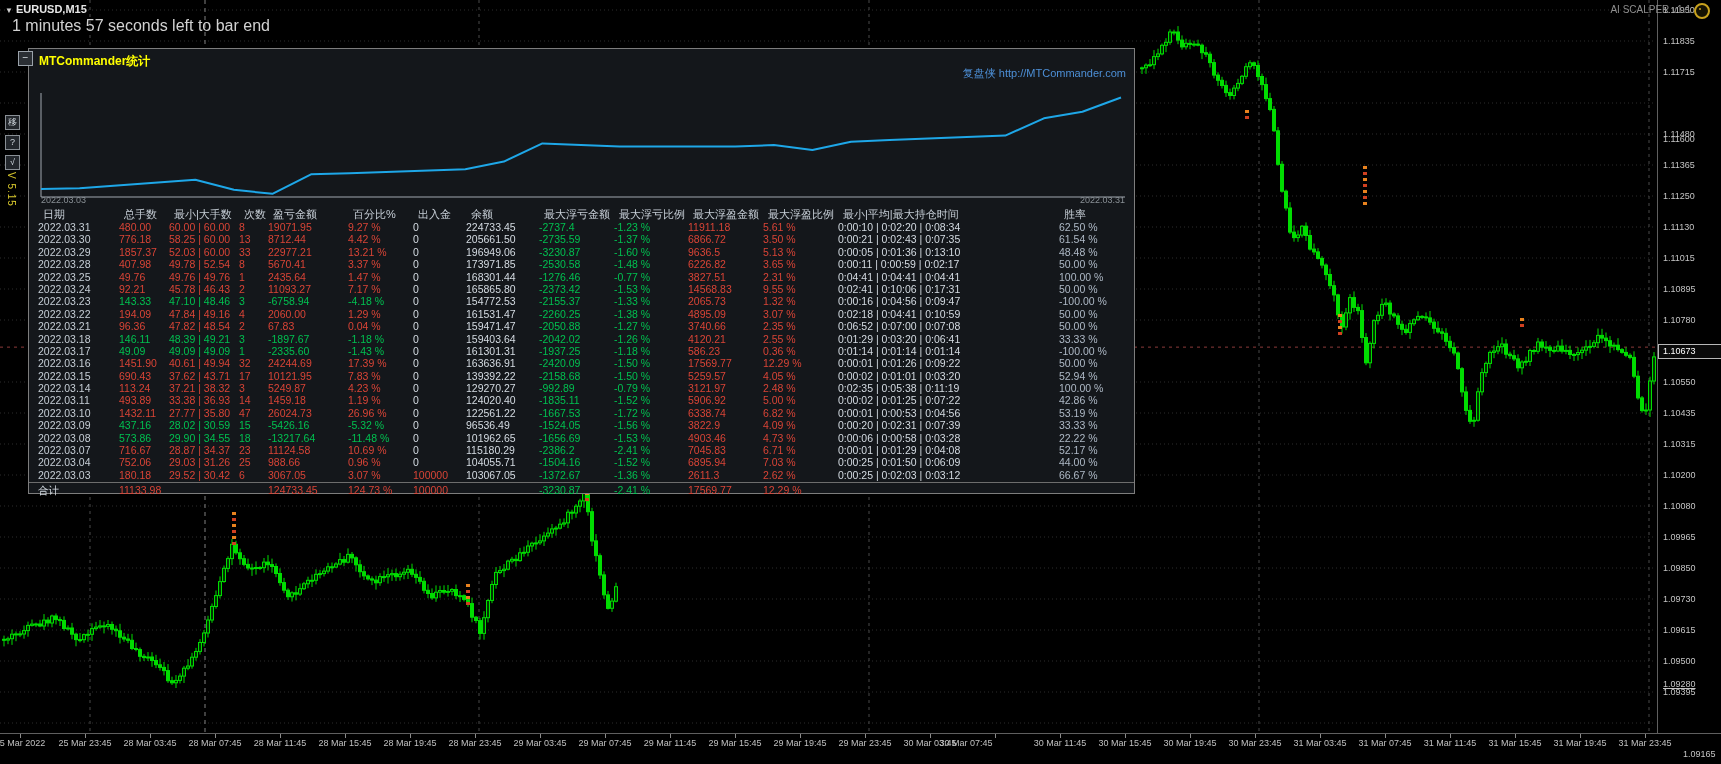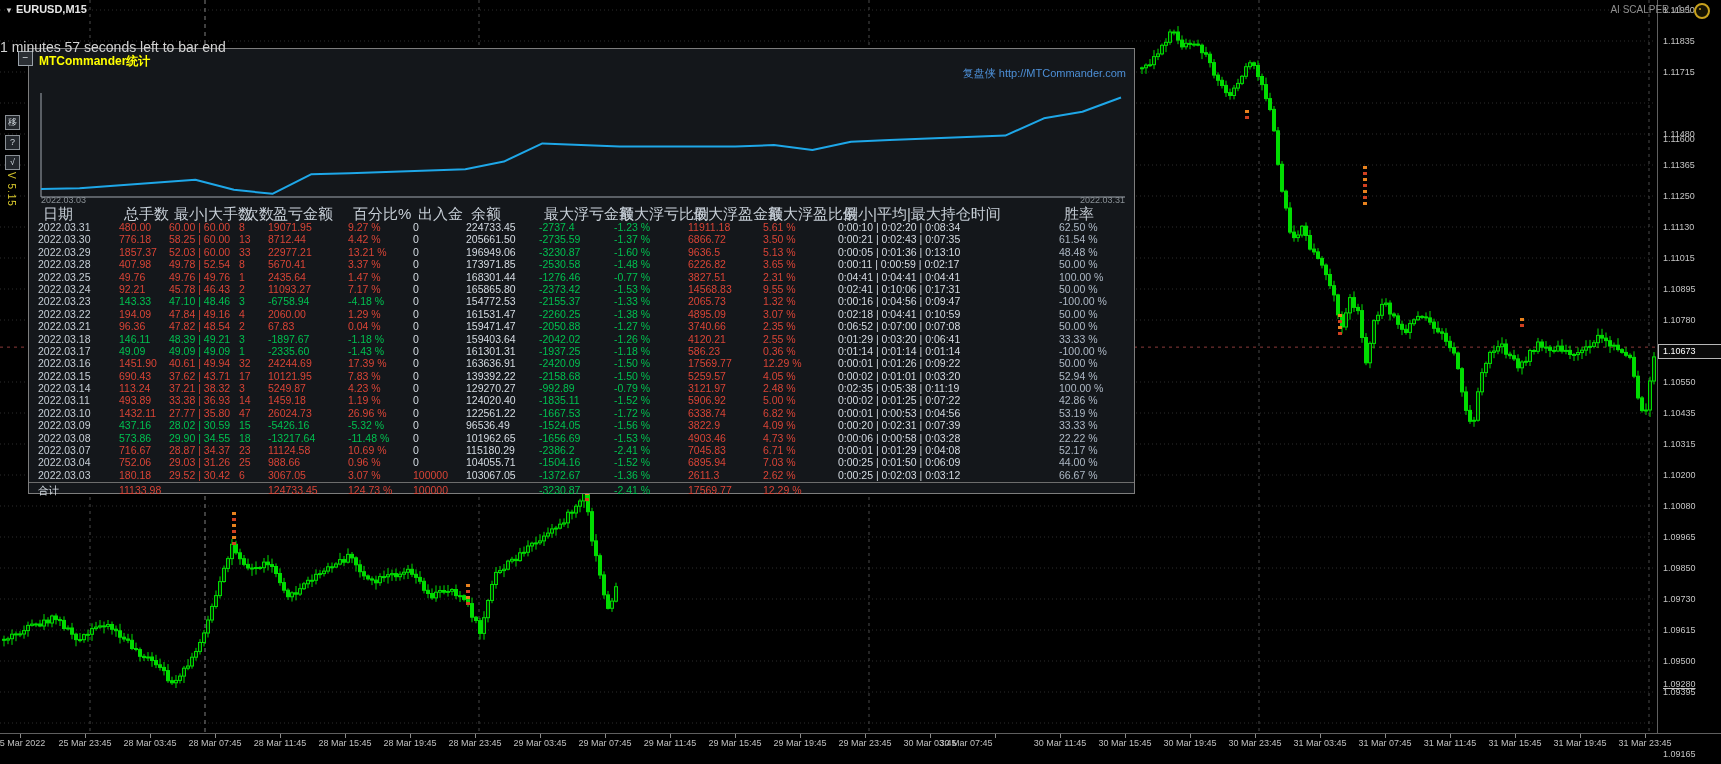--- a/index.html
+++ b/index.html
@@ -2,21 +2,21 @@
 <html><head>
 <meta charset="utf-8">
 <style>
   html,body{margin:0;padding:0;background:#000;}
   #stage{position:relative;width:1721px;height:764px;background:#000;overflow:hidden;
          font-family:"Liberation Sans","DejaVu Sans",sans-serif;}
   svg{position:absolute;left:0;top:0;}
   
   .sym{position:absolute;left:5px;top:3px;color:#e6e6e6;font-size:11px;font-weight:bold;z-index:6;}
   .sym .tri{font-size:8px;color:#cfcfcf;margin-right:3px;}
-  .countdown{position:absolute;left:0;top:17px;color:#d2d2d2;font-size:14px;z-index:6;margin-top:22px;}
+  .countdown{position:absolute;left:12px;top:17px;color:#d2d2d2;font-size:16px;z-index:6;}
   .ai-label{position:absolute;right:30px;top:4px;color:#8f8f8f;font-size:10px;z-index:6;}
   .ai-icon{position:absolute;right:11px;top:3px;width:12px;height:12px;border:2px solid #c8a21e;
            border-radius:50%;background:#151202;z-index:6;}
   .ai-icon:after{content:"";position:absolute;left:3px;top:3px;width:2px;height:2px;background:#c8a21e;border-radius:50%;}
   
   .side-btn{position:absolute;width:13px;height:13px;background:#23272c;border:1px solid #8a9096;
             color:#cfd6dc;font-size:9px;line-height:12px;text-align:center;z-index:6;cursor:pointer;}
   .ver{position:absolute;left:6px;top:172px;color:#d6c62c;font-size:10px;writing-mode:vertical-rl;z-index:6;letter-spacing:1px;}
   
   .paxis-line{position:absolute;left:1657px;top:0;width:1px;height:733px;background:#5f5f5f;}
@@ -37,21 +37,21 @@
   .p-tabs{position:absolute;left:10px;top:22px;height:18px;color:#8d949b;font-size:12px;}
   .p-tabs .tab{display:inline-block;padding:1px 5px;margin-right:3px;cursor:pointer;}
   .p-tabs .tab.active{background:#31363d;color:#f0f3f6;outline:1px solid #4a5058;}
   .p-tabs .tab.gap{margin-left:58px;}
   .eq-dates{position:absolute;top:146px;left:12px;right:9px;color:#8a9096;font-size:9px;}
   .eq-dates .r{float:right;}
   
   .tbl{position:absolute;left:0;top:158px;right:0;}
   .tr{display:grid;grid-template-columns:81px 50px 70px 29px 80px 65px 53px 73px 75px 74px 75px 75px 221px 1fr;
       padding-left:9px;height:12.4px;line-height:12.5px;font-size:10.5px;white-space:nowrap;}
-  .tr.head{height:14px;line-height:14px;font-size:15px;color:#c6ced6;padding-left:14px;}
+  .tr.head{height:14px;line-height:14px;font-size:11px;color:#c6ced6;padding-left:14px;}
   .tr.total{border-top:1px solid #6d6d6d;height:14px;line-height:14px;margin-top:1px;}
   .c-red{color:#d94436;}
   .c-green{color:#00c050;}
   .c-dim{color:#c6ced6;}
   .c-lt{color:#d4dbe2;}
   .c-wr{color:#aeb9c6;}
 </style>
 </head>
 <body>
 
@@ -711,21 +711,21 @@
       <div class="plabel" style="top: 439px;">1.10315</div>
       <div class="plabel" style="top: 470px;">1.10200</div>
       <div class="plabel" style="top: 501px;">1.10080</div>
       <div class="plabel" style="top: 532px;">1.09965</div>
       <div class="plabel" style="top: 563px;">1.09850</div>
       <div class="plabel" style="top: 594px;">1.09730</div>
       <div class="plabel" style="top: 625px;">1.09615</div>
       <div class="plabel" style="top: 656px;">1.09500</div>
       <div class="plabel" style="top: 687px;">1.09395</div>
       <div class="plabel" style="top: 679px; text-decoration: underline;">1.09280</div>
-      <div class="plabel" style="top: 749px;">1.09165</div>
+      <div class="plabel" style="top: 749px; margin-left: 20px;">1.09165</div>
     </div>
   <div class="pbox" id="pbox" style="top: 344px;">1.10673</div>
   <div class="taxis-line"></div>
   <div id="taxis">
       <div class="tlabel" style="left: 20px;">25 Mar 2022</div>
       <div class="tick" style="left: 20px;"></div>
       <div class="tlabel" style="left: 85px;">25 Mar 23:45</div>
       <div class="tick" style="left: 85px;"></div>
       <div class="tlabel" style="left: 150px;">28 Mar 03:45</div>
       <div class="tick" style="left: 150px;"></div>

